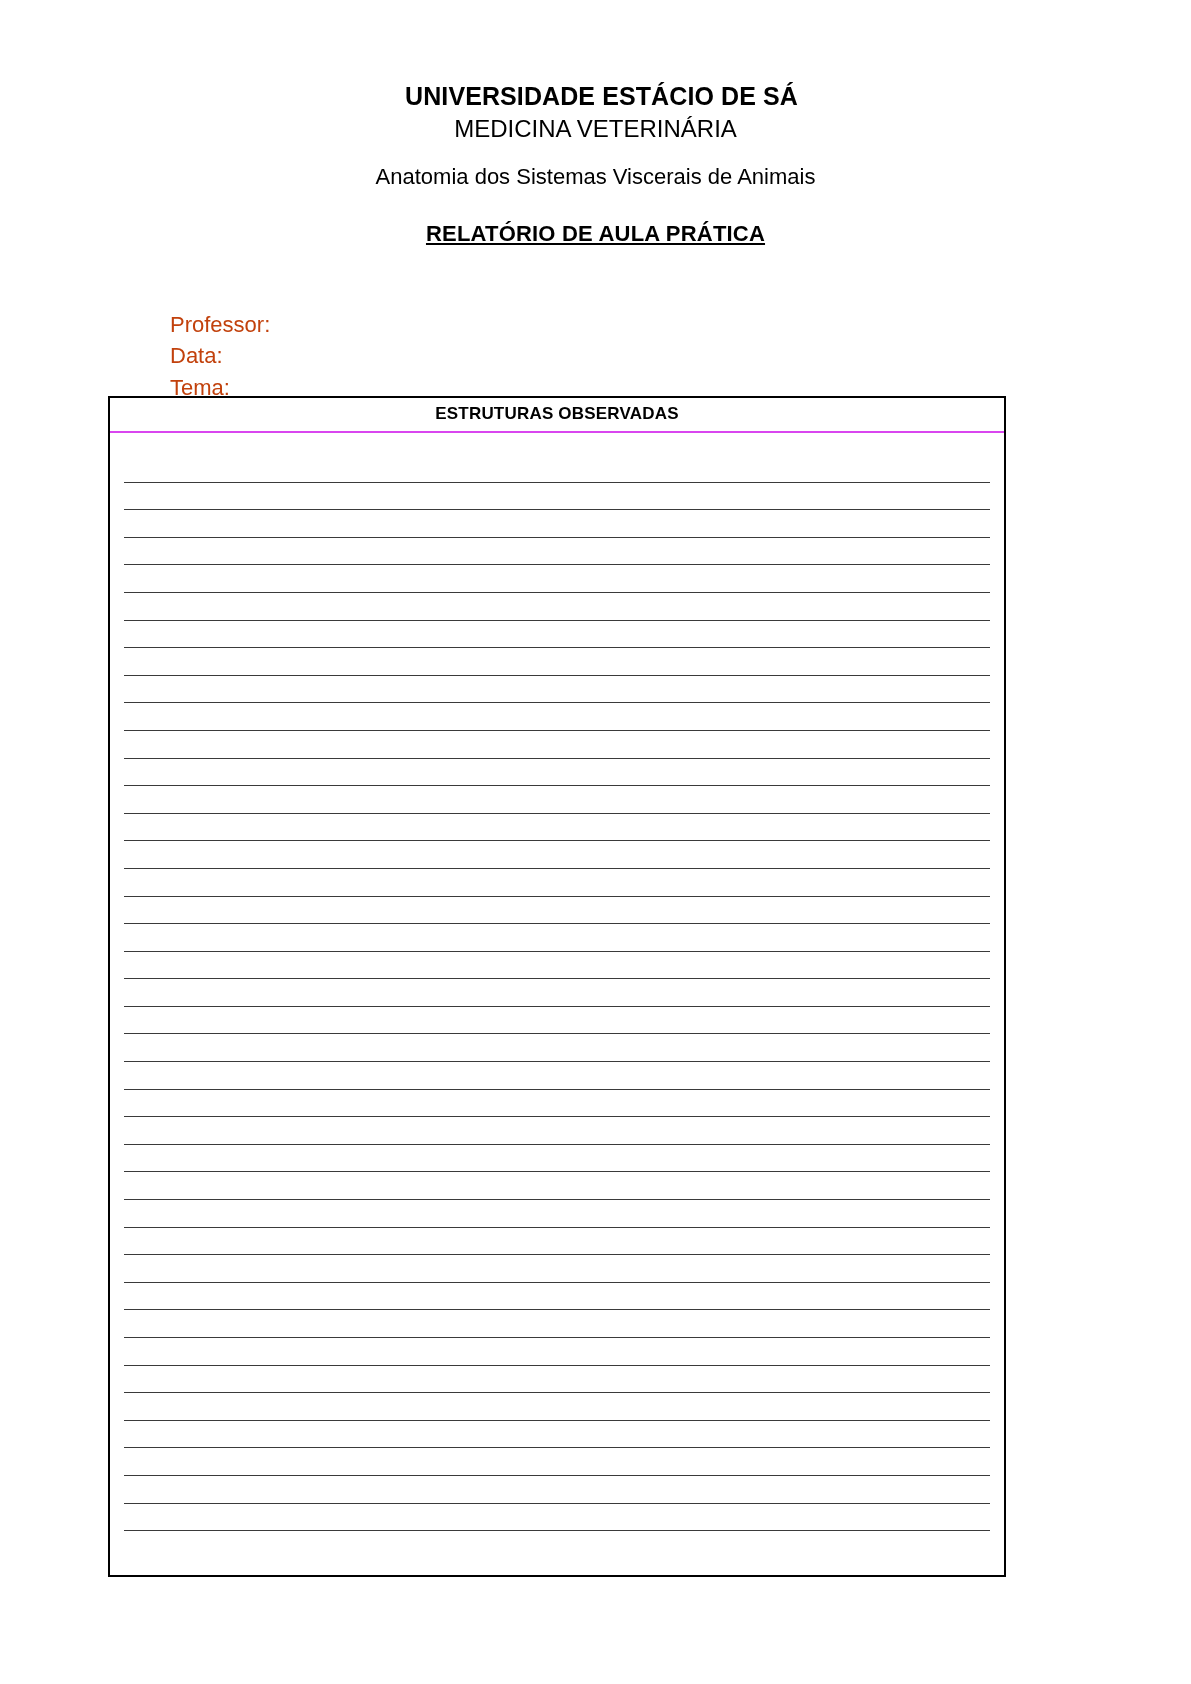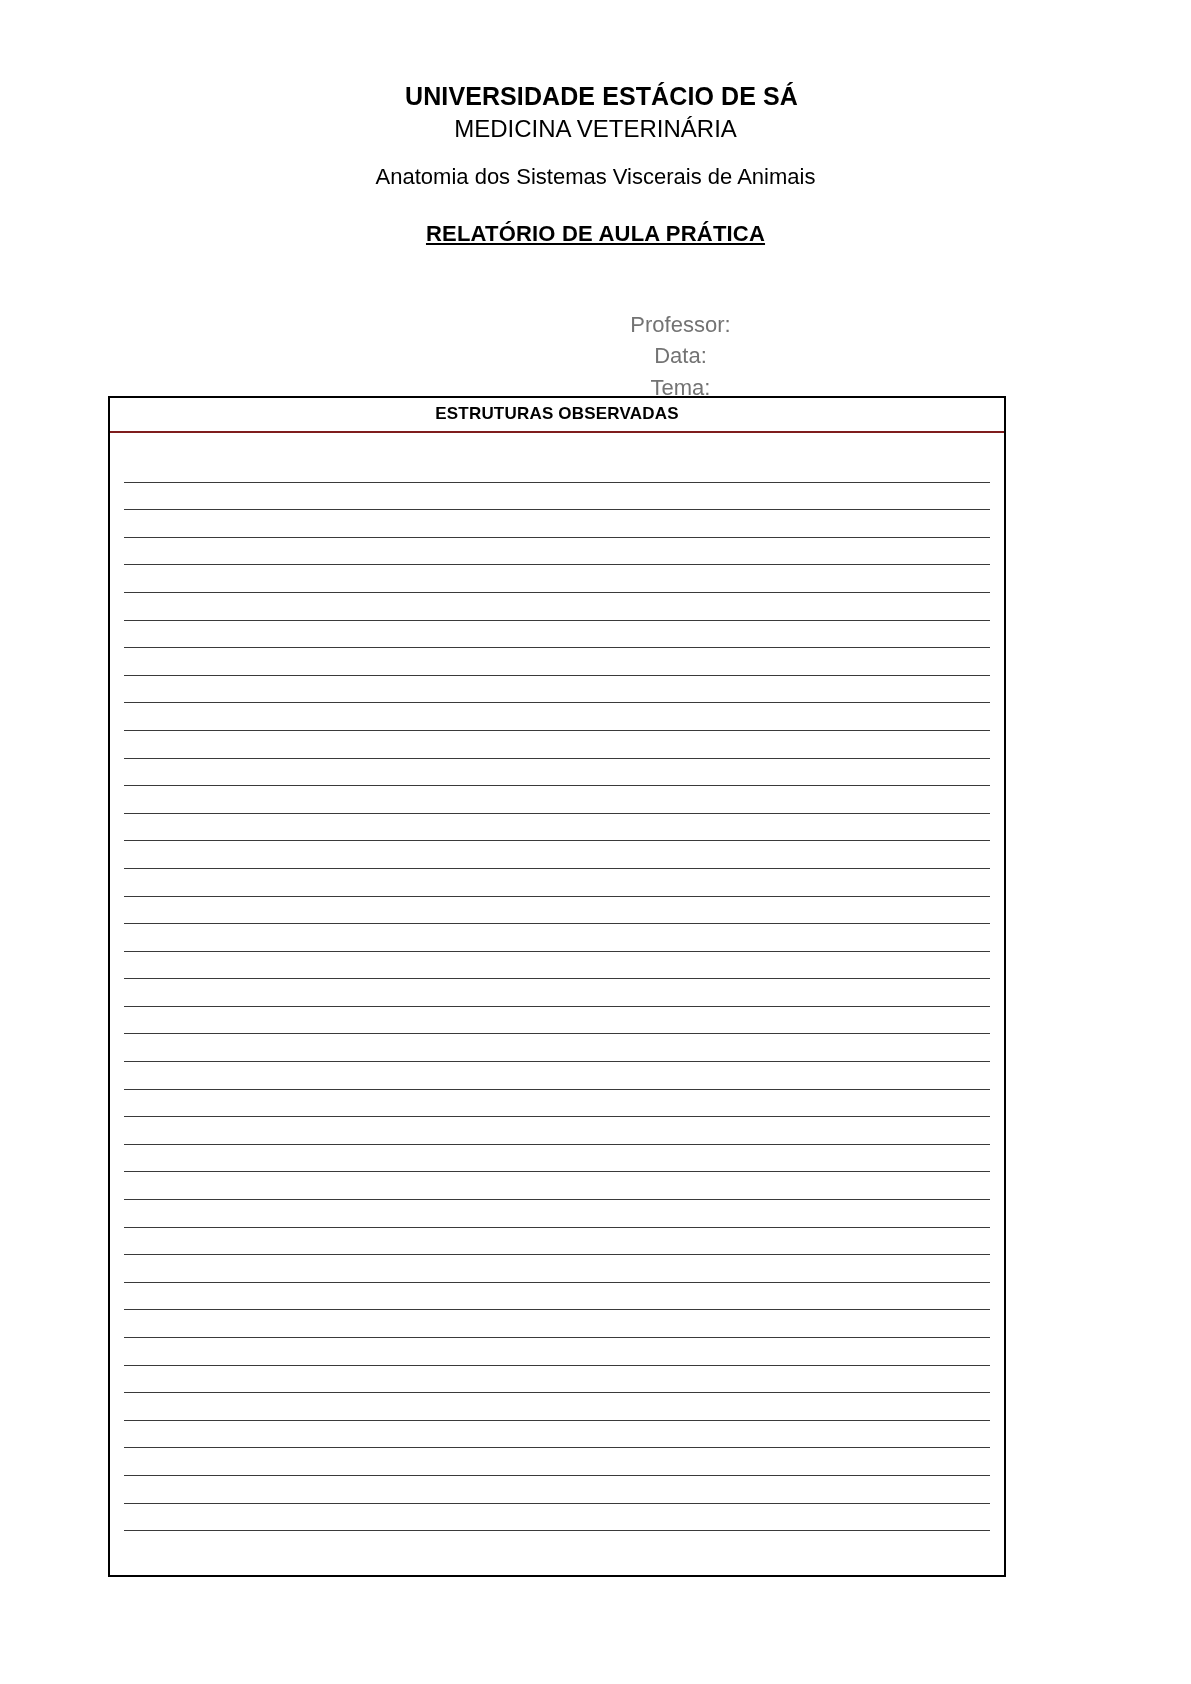--- a/index.html
+++ b/index.html
@@ -55,36 +55,35 @@
   }
 
   
   .meta {
     margin-top: 62px;
     padding-left: 170px;
   }
   .meta-row {
     font-size: 22px;
     line-height: 1.42;
-    color: #737373;
-    text-align: center;
+    color: #c2410c;
   }
 
   
   .table-wrap {
     position: absolute;
     left: 108px;
     top: 396px;
     width: 898px;
     border: 2px solid #000;
     box-sizing: border-box;
     background: #fff;
   }
   .table-header {
-    border-bottom: 2px solid #7f1d1d;
+    border-bottom: 2px solid #d946ef;
     text-align: center;
     font-size: 17px;
     font-weight: bold;
     letter-spacing: 0.2px;
     padding: 6px 0 7px 0;
   }
   .table-body {
     padding: 0;
   }
   .lines {

